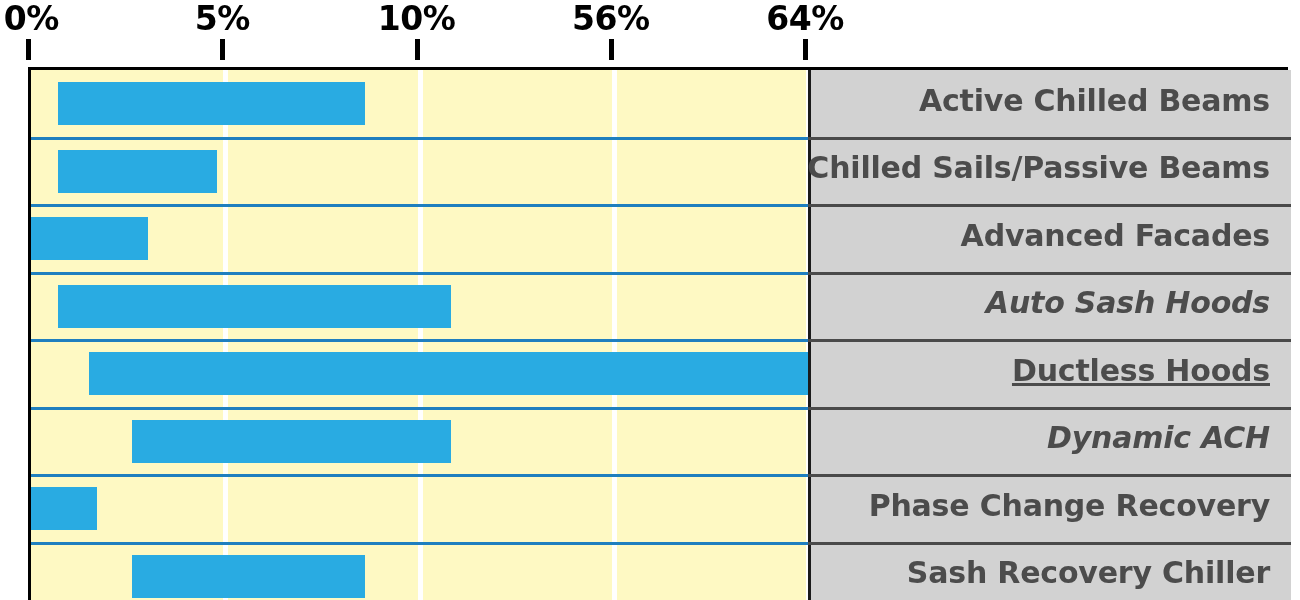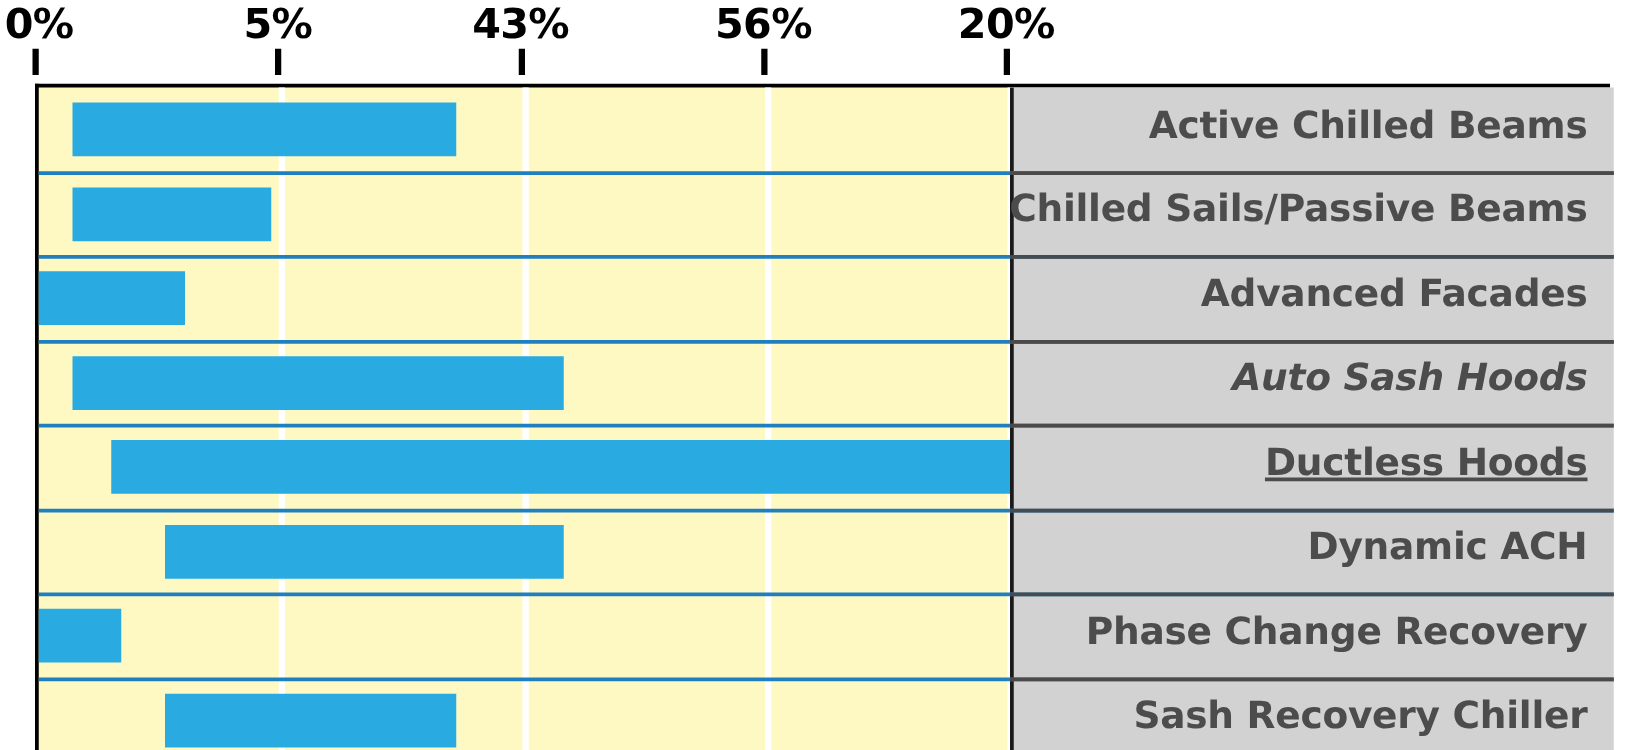--- a/index.html
+++ b/index.html
@@ -128,29 +128,29 @@
   <div id="axis-area">
       <div class="axis-tick-group" style="left: 28px;">
         <div class="axis-tick-label" style="transform: translateX(-44%);">0%</div>
         <div class="axis-tick-mark"></div>
       </div>
       <div class="axis-tick-group" style="left: 222.25px;">
         <div class="axis-tick-label">5%</div>
         <div class="axis-tick-mark"></div>
       </div>
       <div class="axis-tick-group" style="left: 416.5px;">
-        <div class="axis-tick-label">43%</div>
+        <div class="axis-tick-label">10%</div>
         <div class="axis-tick-mark"></div>
       </div>
       <div class="axis-tick-group" style="left: 610.75px;">
         <div class="axis-tick-label">56%</div>
         <div class="axis-tick-mark"></div>
       </div>
       <div class="axis-tick-group" style="left: 805px;">
-        <div class="axis-tick-label">20%</div>
+        <div class="axis-tick-label">64%</div>
         <div class="axis-tick-mark"></div>
       </div>
     </div>
 
   <div id="plot-area">
     <div id="gridlines">
         <div class="vgrid" style="left: 194.25px;"></div>
         <div class="vgrid" style="left: 388.5px;"></div>
         <div class="vgrid" style="left: 582.75px;"></div>
         <div class="vgrid" style="left: 777px;"></div>
@@ -165,21 +165,21 @@
         <div class="bar" style="left: 0px; width: 66.045px; top: 417.25px; height: 43px;"></div>
         <div class="bar" style="left: 101.01px; width: 233.1px; top: 484.75px; height: 43px;"></div>
       </div>
     <div id="label-panel"></div>
     <div id="labels-layer">
         <div class="row-label" style="top: 12.75px;">Active Chilled Beams</div>
         <div class="row-label" style="top: 80.25px; margin-left: 21px;">Chilled Sails/Passive Beams</div>
         <div class="row-label" style="top: 147.75px;">Advanced Facades</div>
         <div class="row-label" style="top: 215.25px; font-style: italic;">Auto Sash Hoods</div>
         <div class="row-label" style="top: 282.75px; text-decoration: underline;">Ductless Hoods</div>
-        <div class="row-label" style="top: 350.25px;">Dynamic ACH</div>
+        <div class="row-label" style="top: 350.25px; font-style: italic;">Dynamic ACH</div>
         <div class="row-label" style="top: 417.75px;">Phase Change Recovery</div>
         <div class="row-label" style="top: 485.25px;">Sash Recovery Chiller</div>
       </div>
   <div class="row-sep" style="top: 66.5px;"></div>
       <div class="row-sep-right" style="top: 66.5px;"></div>
       <div class="row-sep" style="top: 134px;"></div>
       <div class="row-sep-right" style="top: 134px;"></div>
       <div class="row-sep" style="top: 201.5px;"></div>
       <div class="row-sep-right" style="top: 201.5px;"></div>
       <div class="row-sep" style="top: 269px;"></div>

